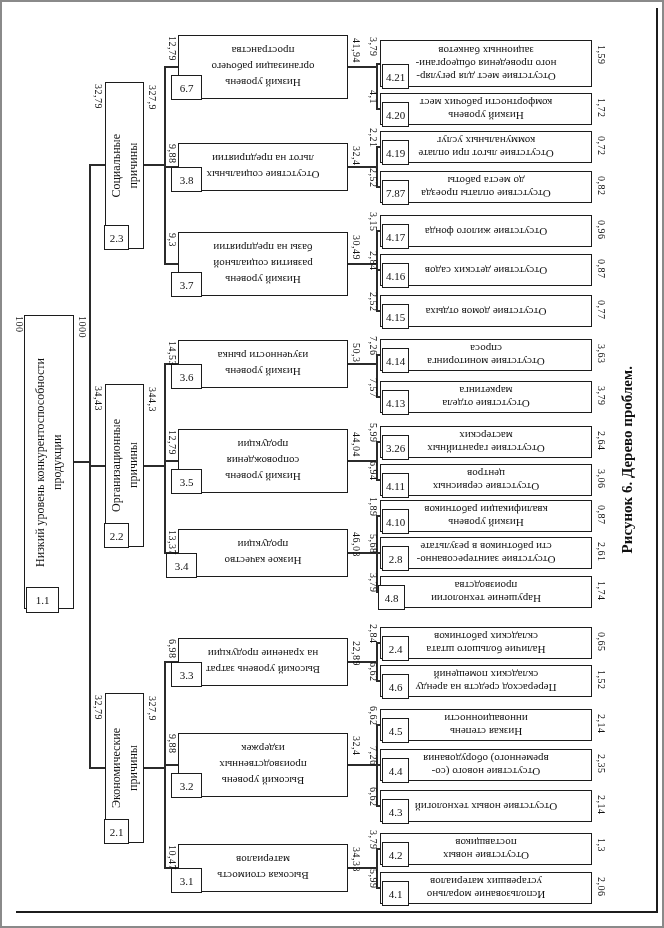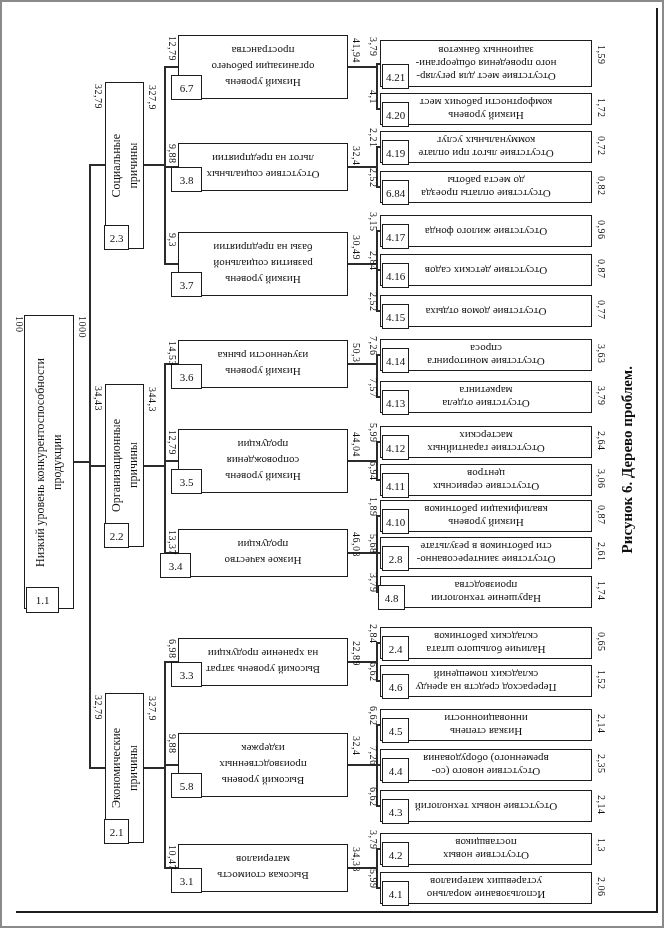--- a/index.html
+++ b/index.html
@@ -182,38 +182,38 @@
 продукции</div>
   </div>
   <div class="idbox id-mid" style="left:169px;top:467px">3.5</div>
   <span class="vnum" style="left:349px;top:430px">44,04</span>
 
   <span class="vnum" style="left:165px;top:528px">13,37</span>
   <div class="box mid" style="top:527px;height:48px">
     <div class="flip flip3">Низкое качество
 продукции</div>
   </div>
-  <div class="idbox id-mid" style="left:158px;top:551px">3.4</div>
+  <div class="idbox id-mid" style="left:164px;top:551px">3.4</div>
   <span class="vnum" style="left:349px;top:530px">46,03</span>
 
   <span class="vnum" style="left:165px;top:637px">6,98</span>
   <div class="box mid" style="top:636px;height:48px">
     <div class="flip flip3">Высокий уровень затрат
 на хранение продукции</div>
   </div>
   <div class="idbox id-mid" style="left:169px;top:660px">3.3</div>
   <span class="vnum" style="left:349px;top:639px">22,89</span>
 
   <span class="vnum" style="left:165px;top:732px">9,88</span>
   <div class="box mid" style="top:731px;height:64px">
     <div class="flip flip3">Высокий уровень
 производственных
 издержек</div>
   </div>
-  <div class="idbox id-mid" style="left:169px;top:771px">5.8</div>
+  <div class="idbox id-mid" style="left:169px;top:771px">3.2</div>
   <span class="vnum" style="left:349px;top:734px">32,4</span>
 
   <span class="vnum" style="left:165px;top:843px">10,47</span>
   <div class="box mid" style="top:842px;height:48px">
     <div class="flip flip3">Высокая стоимость
 материалов</div>
   </div>
   <div class="idbox id-mid" style="left:169px;top:866px">3.1</div>
   <span class="vnum" style="left:349px;top:845px">34,33</span>
 
@@ -240,21 +240,21 @@
 коммунальных услуг</div>
   </div>
   <div class="idbox id-leaf" style="left:380px;top:138px">4.19</div>
   <span class="vnum" style="left:594px;top:134px">0,72</span>
 
   <span class="vnum" style="left:366px;top:166px">2,52</span>
   <div class="box leaf" style="top:169px;height:32px">
     <div class="flip">Отсутствие оплаты проезда
 до места работы</div>
   </div>
-  <div class="idbox id-leaf" style="left:380px;top:178px">6.84</div>
+  <div class="idbox id-leaf" style="left:380px;top:178px">7.87</div>
   <span class="vnum" style="left:594px;top:174px">0,82</span>
 
   <span class="vnum" style="left:366px;top:210px">3,15</span>
   <div class="box leaf" style="top:213px;height:32px">
     <div class="flip">Отсутствие жилого фонда</div>
   </div>
   <div class="idbox id-leaf" style="left:380px;top:222px">4.17</div>
   <span class="vnum" style="left:594px;top:218px">0,96</span>
 
   <span class="vnum" style="left:366px;top:249px">2,84</span>
@@ -285,21 +285,21 @@
 маркетинга</div>
   </div>
   <div class="idbox id-leaf" style="left:380px;top:388px">4.13</div>
   <span class="vnum" style="left:594px;top:384px">3,79</span>
 
   <span class="vnum" style="left:366px;top:421px">5,99</span>
   <div class="box leaf" style="top:424px;height:32px">
     <div class="flip">Отсутствие гарантийных
 мастерских</div>
   </div>
-  <div class="idbox id-leaf" style="left:380px;top:433px">4.12</div>
+  <div class="idbox id-leaf" style="left:380px;top:433px">3.26</div>
   <span class="vnum" style="left:594px;top:429px">2,64</span>
 
   <span class="vnum" style="left:366px;top:459px">6,94</span>
   <div class="box leaf" style="top:462px;height:32px">
     <div class="flip">Отсутствие сервисных
 центров</div>
   </div>
   <div class="idbox id-leaf" style="left:380px;top:471px">4.11</div>
   <span class="vnum" style="left:594px;top:467px">3,06</span>
 

